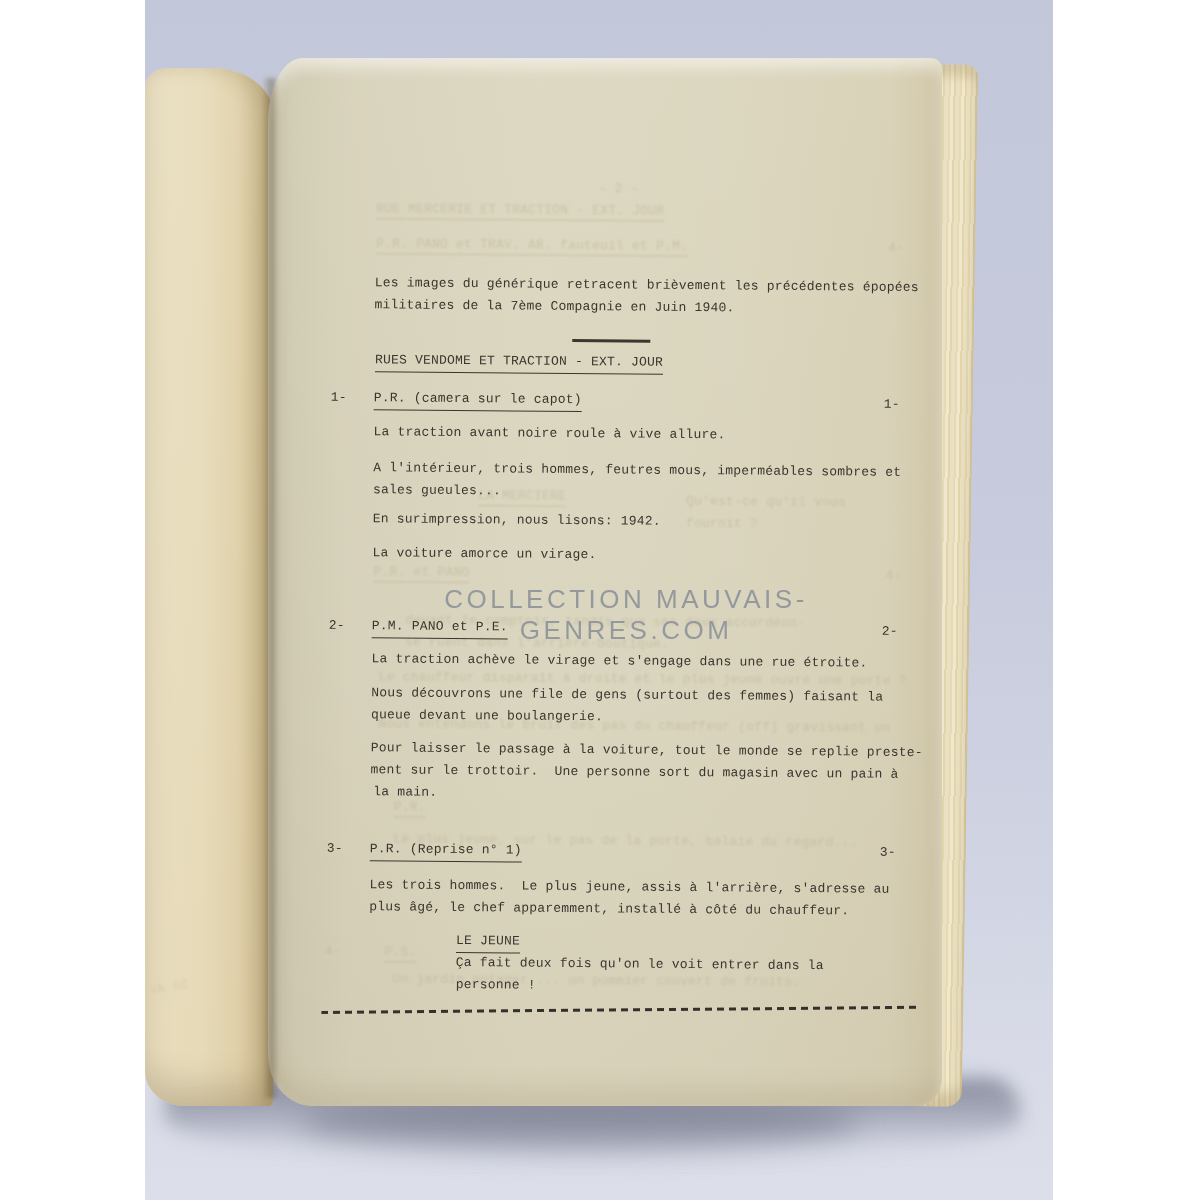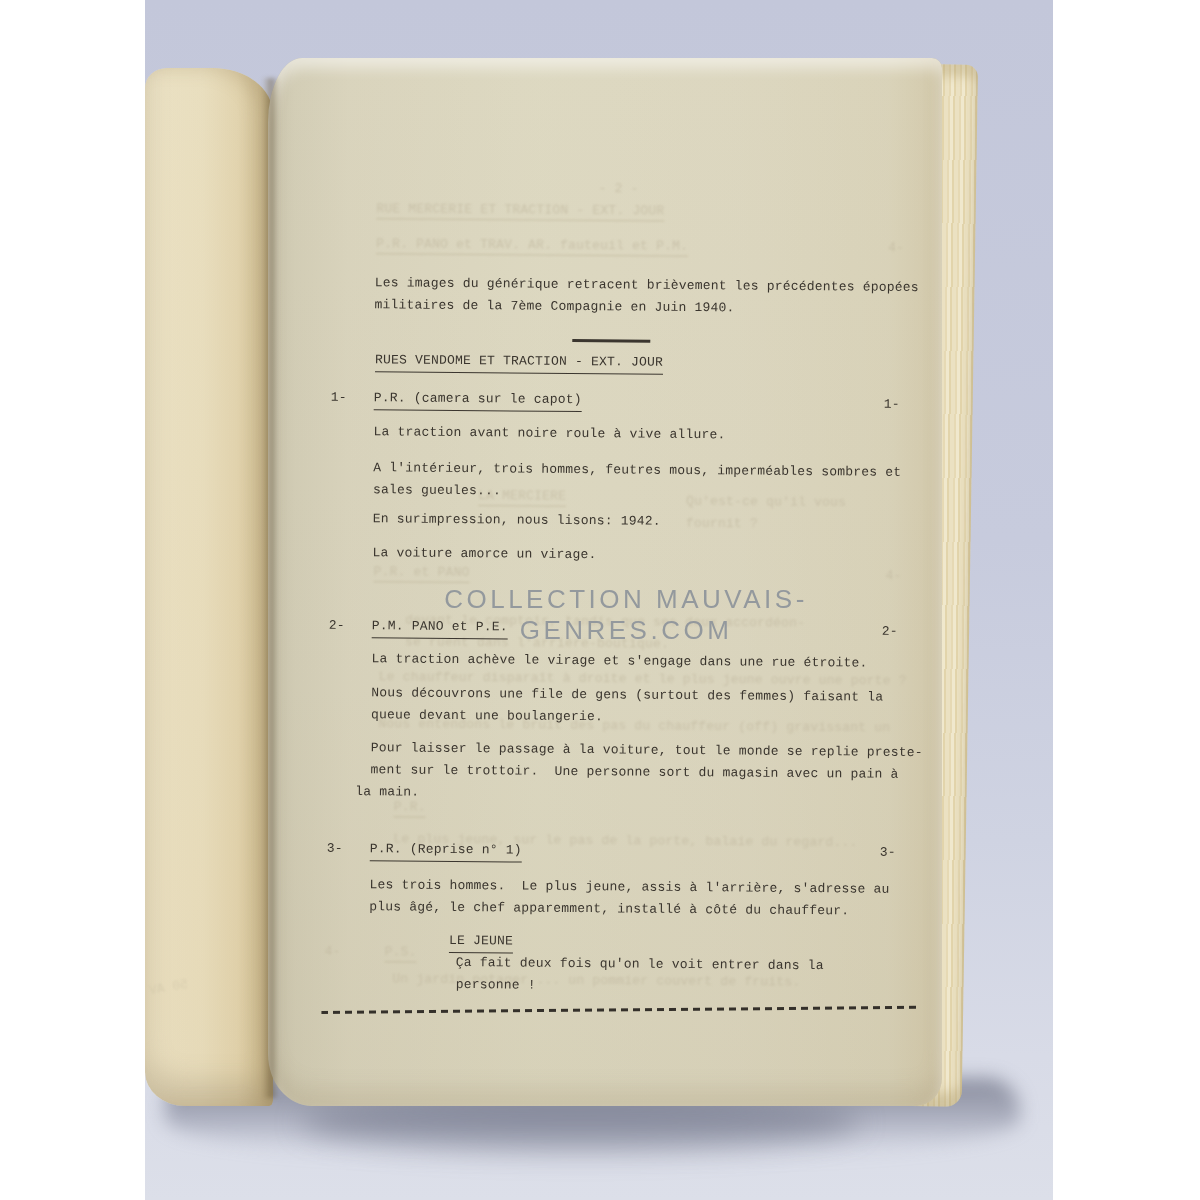--- a/index.html
+++ b/index.html
@@ -117,30 +117,30 @@
 
       <span class="tl" style="left:64px;top:558px">2-</span>
       <span class="tl u" style="left:107px;top:558px">P.M. PANO et P.E.</span>
       <span class="tl" style="left:617px;top:559px">2-</span>
 
       <span class="tl" style="left:107px;top:591px">La traction achève le virage et s'engage dans une rue étroite.</span>
       <span class="tl" style="left:107px;top:625px">Nous découvrons une file de gens (surtout des femmes) faisant la</span>
       <span class="tl" style="left:107px;top:647px">queue devant une boulangerie.</span>
       <span class="tl" style="left:107px;top:680px">Pour laisser le passage à la voiture, tout le monde se replie preste-</span>
       <span class="tl" style="left:107px;top:702px">ment sur le trottoir.  Une personne sort du magasin avec un pain à</span>
-      <span class="tl" style="left:92px;top:724px">la main.</span>
+      <span class="tl" style="left:110px;top:724px">la main.</span>
 
       <span class="tl" style="left:64px;top:781px">3-</span>
       <span class="tl u" style="left:107px;top:781px">P.R. (Reprise n° 1)</span>
       <span class="tl" style="left:617px;top:780px">3-</span>
 
       <span class="tl" style="left:107px;top:817px">Les trois hommes.  Le plus jeune, assis à l'arrière, s'adresse au</span>
       <span class="tl" style="left:107px;top:839px">plus âgé, le chef apparemment, installé à côté du chauffeur.</span>
 
-      <span class="tl u" style="left:187px;top:872px">LE JEUNE</span>
+      <span class="tl u" style="left:194px;top:872px">LE JEUNE</span>
       <span class="tl" style="left:194px;top:894px">Ça fait deux fois qu'on le voit entrer dans la</span>
       <span class="tl" style="left:194px;top:916px">personne !</span>
 
       <div class="dashes"></div>
     </div>
 
     <div class="watermark">COLLECTION MAUVAIS-GENRES.COM</div>
   </div>
 
   <div class="gutter"></div>

